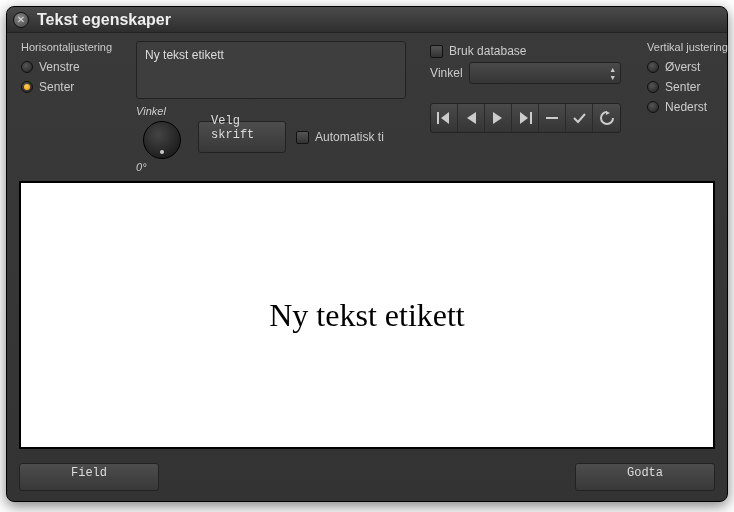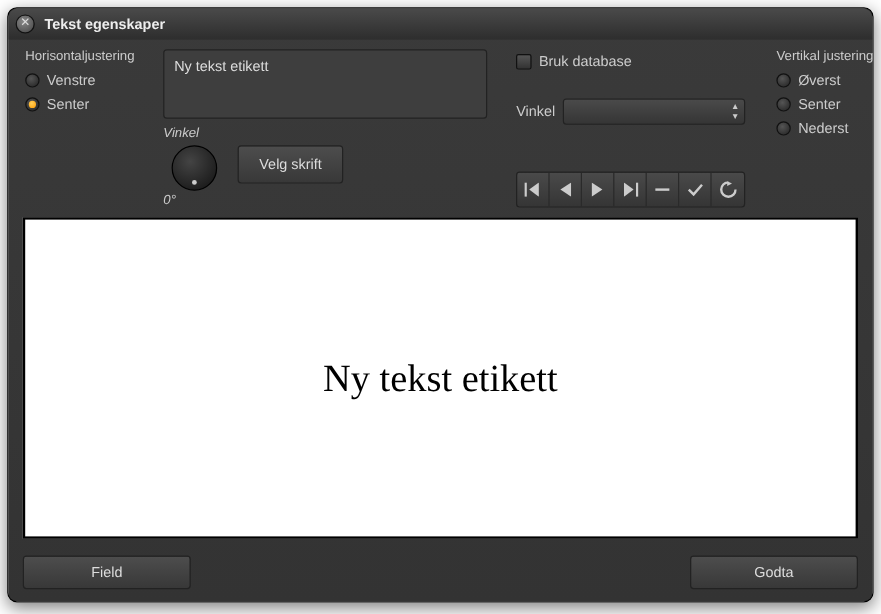--- a/index.html
+++ b/index.html
@@ -37,21 +37,21 @@
     border-radius: 50%;
     background: radial-gradient(circle at 40% 35%, #888, #444);
     border: 1px solid #111;
     display: flex; align-items: center; justify-content: center;
     color: #ddd;
     font-size: 10px;
     line-height: 1;
     cursor: pointer;
     margin-right: 8px;
   }
-  .titlebar-text { color: #eee; font-weight: bold; font-size: 12px; }
+  .titlebar-text { color: #eee; font-weight: bold; font-size: 16px; }
   .controls {
     display: flex;
     padding: 8px 10px 6px 10px;
     gap: 24px;
   }
   .col { display: flex; flex-direction: column; }
   .section-label { color: #ccc; font-size: 11px; margin-bottom: 4px; white-space: nowrap; }
   .radio-row {
     display: flex; align-items: center; gap: 6px;
     height: 20px; cursor: pointer;
@@ -93,33 +93,34 @@
     background: #ccc;
   }
   .btn {
     background: linear-gradient(#4d4d4d, #383838);
     border: 1px solid #222;
     border-radius: 3px;
     color: #ddd;
     font-size: 12px;
     padding: 10px 12px;
     height: 30px;
-    display: flex; align-items: center; justify-content: center;
+    display: flex; align-items: flex-end; justify-content: center;
     cursor: pointer;
+    font-family: Liberation Mono, monospace;
   }
   .font-btn { width: 88px; height: 32px; margin-top: 16px; }
   .checkbox-row { display: flex; align-items: center; gap: 6px; height: 20px; cursor: pointer; }
   .checkbox {
     width: 13px; height: 13px;
     background: linear-gradient(#555,#333);
     border: 1px solid #111;
     border-radius: 2px;
   }
   .auto-check { margin-top: 22px; max-width: 92px; overflow: hidden; white-space: nowrap; }
-  .col-db { width: 195px; justify-content: space-between; }
+  .col-db { width: 195px; }
   .db-row { display: flex; align-items: center; gap: 6px; height: 24px; }
   .select {
     flex: 1; height: 22px;
     background: linear-gradient(#4a4a4a,#353535);
     border: 1px solid #222; border-radius: 3px;
     display: flex; align-items: center; justify-content: flex-end;
     padding: 0 4px;
   }
   .spin-arrows {
     display: flex; flex-direction: column; gap: 1px;
@@ -189,20 +190,24 @@
       </div>
       <div class="mid-row2">
         <div class="angle-box">
           <div class="section-label">Vinkel</div>
           <div class="angle-dial"></div>
           <div style="font-size:11px;color:#ccc;">0°</div>
         </div>
         <div class="btn font-btn">
           <span>Velg skrift</span>
         </div>
+        <div class="checkbox-row auto-check">
+          <div class="checkbox"></div>
+          <span>Automatisk ti</span>
+        </div>
       </div>
     </div>
 
     <div class="col col-db">
       <div class="checkbox-row">
         <div class="checkbox"></div>
         <span>Bruk database</span>
       </div>
       <div class="db-row">
         <span>Vinkel</span>

